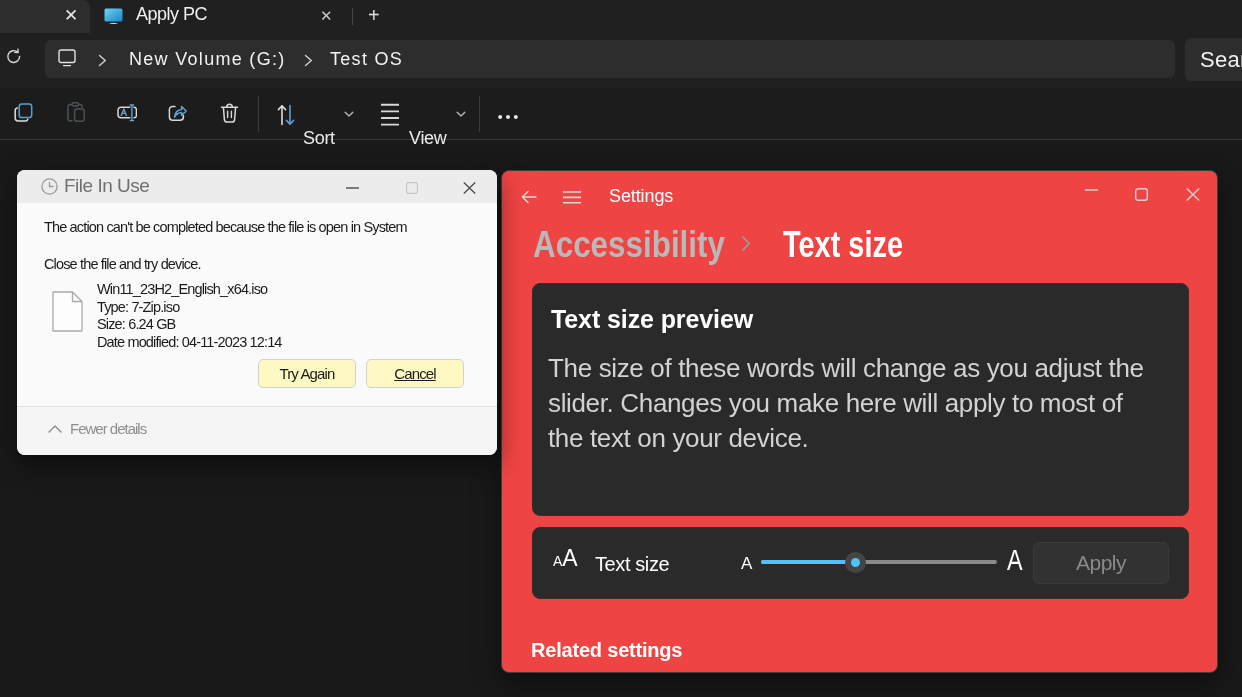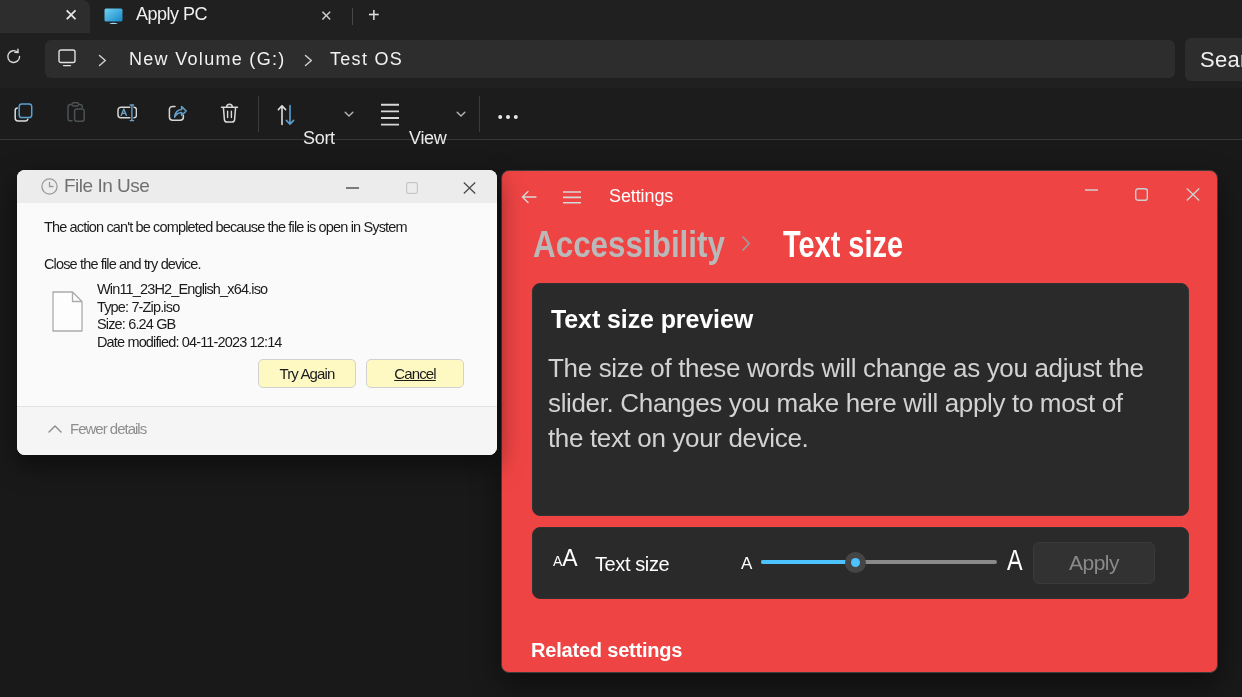--- a/index.html
+++ b/index.html
@@ -39,21 +39,21 @@
     line-height:35px; letter-spacing:-0.35px; }
   #card2 { left:30px; top:356px; width:657px; height:72px; }
   #aa-icon { left:20px; top:17px; color:#ffffff; }
   #ts-label { left:62px; top:25px; color:#ffffff; font-size:20px; letter-spacing:-0.4px; }
   #sliderA1 { left:208px; top:27px; color:#ffffff; font-size:17px; line-height:17px; }
   #sliderA2 { left:474px; top:17px; color:#ffffff; font-size:30px; line-height:30px; transform:scaleX(0.78); transform-origin:left top; }
   #track { left:228px; top:32px; width:236px; height:4px; background:#8a8a8a; border-radius:2px; }
   #trackfill { left:228px; top:32px; width:95px; height:4px; background:#4cc2ff; border-radius:2px; }
   #thumb { left:312px; top:24px; width:21px; height:21px; background:#454545; border-radius:50%; }
   #thumbdot { left:318px; top:30px; width:9px; height:9px; background:#4cc2ff; border-radius:50%; }
-  #applybtn { left:500px; top:14px; width:122px; height:42px; background:#323232;
+  #applybtn { left:500px; top:14px; width:136px; height:42px; background:#323232;
     border:1px solid #3a3a3a; border-radius:6px; color:#8a8a8a; font-size:21px;
     text-align:center; line-height:40px; letter-spacing:-0.5px; }
   #related { left:29px; top:468px; color:#ffffff; font-size:20px; font-weight:bold; letter-spacing:-0.2px; }
 
   
   #dialog { left:17px; top:170px; width:480px; height:285px; background:#fafafa;
     border-radius:8px; box-shadow:0 10px 26px rgba(0,0,0,.5); }
   #dlg-title { left:0; top:0; width:480px; height:33px; background:#ececec; border-radius:8px 8px 0 0; }
   #dlg-title-text { left:47px; top:5px; color:#707070; font-size:19px; letter-spacing:-0.5px; }
   #dlg-body { color:#1b1b1b; font-size:14.5px; letter-spacing:-0.85px; white-space:nowrap; }

